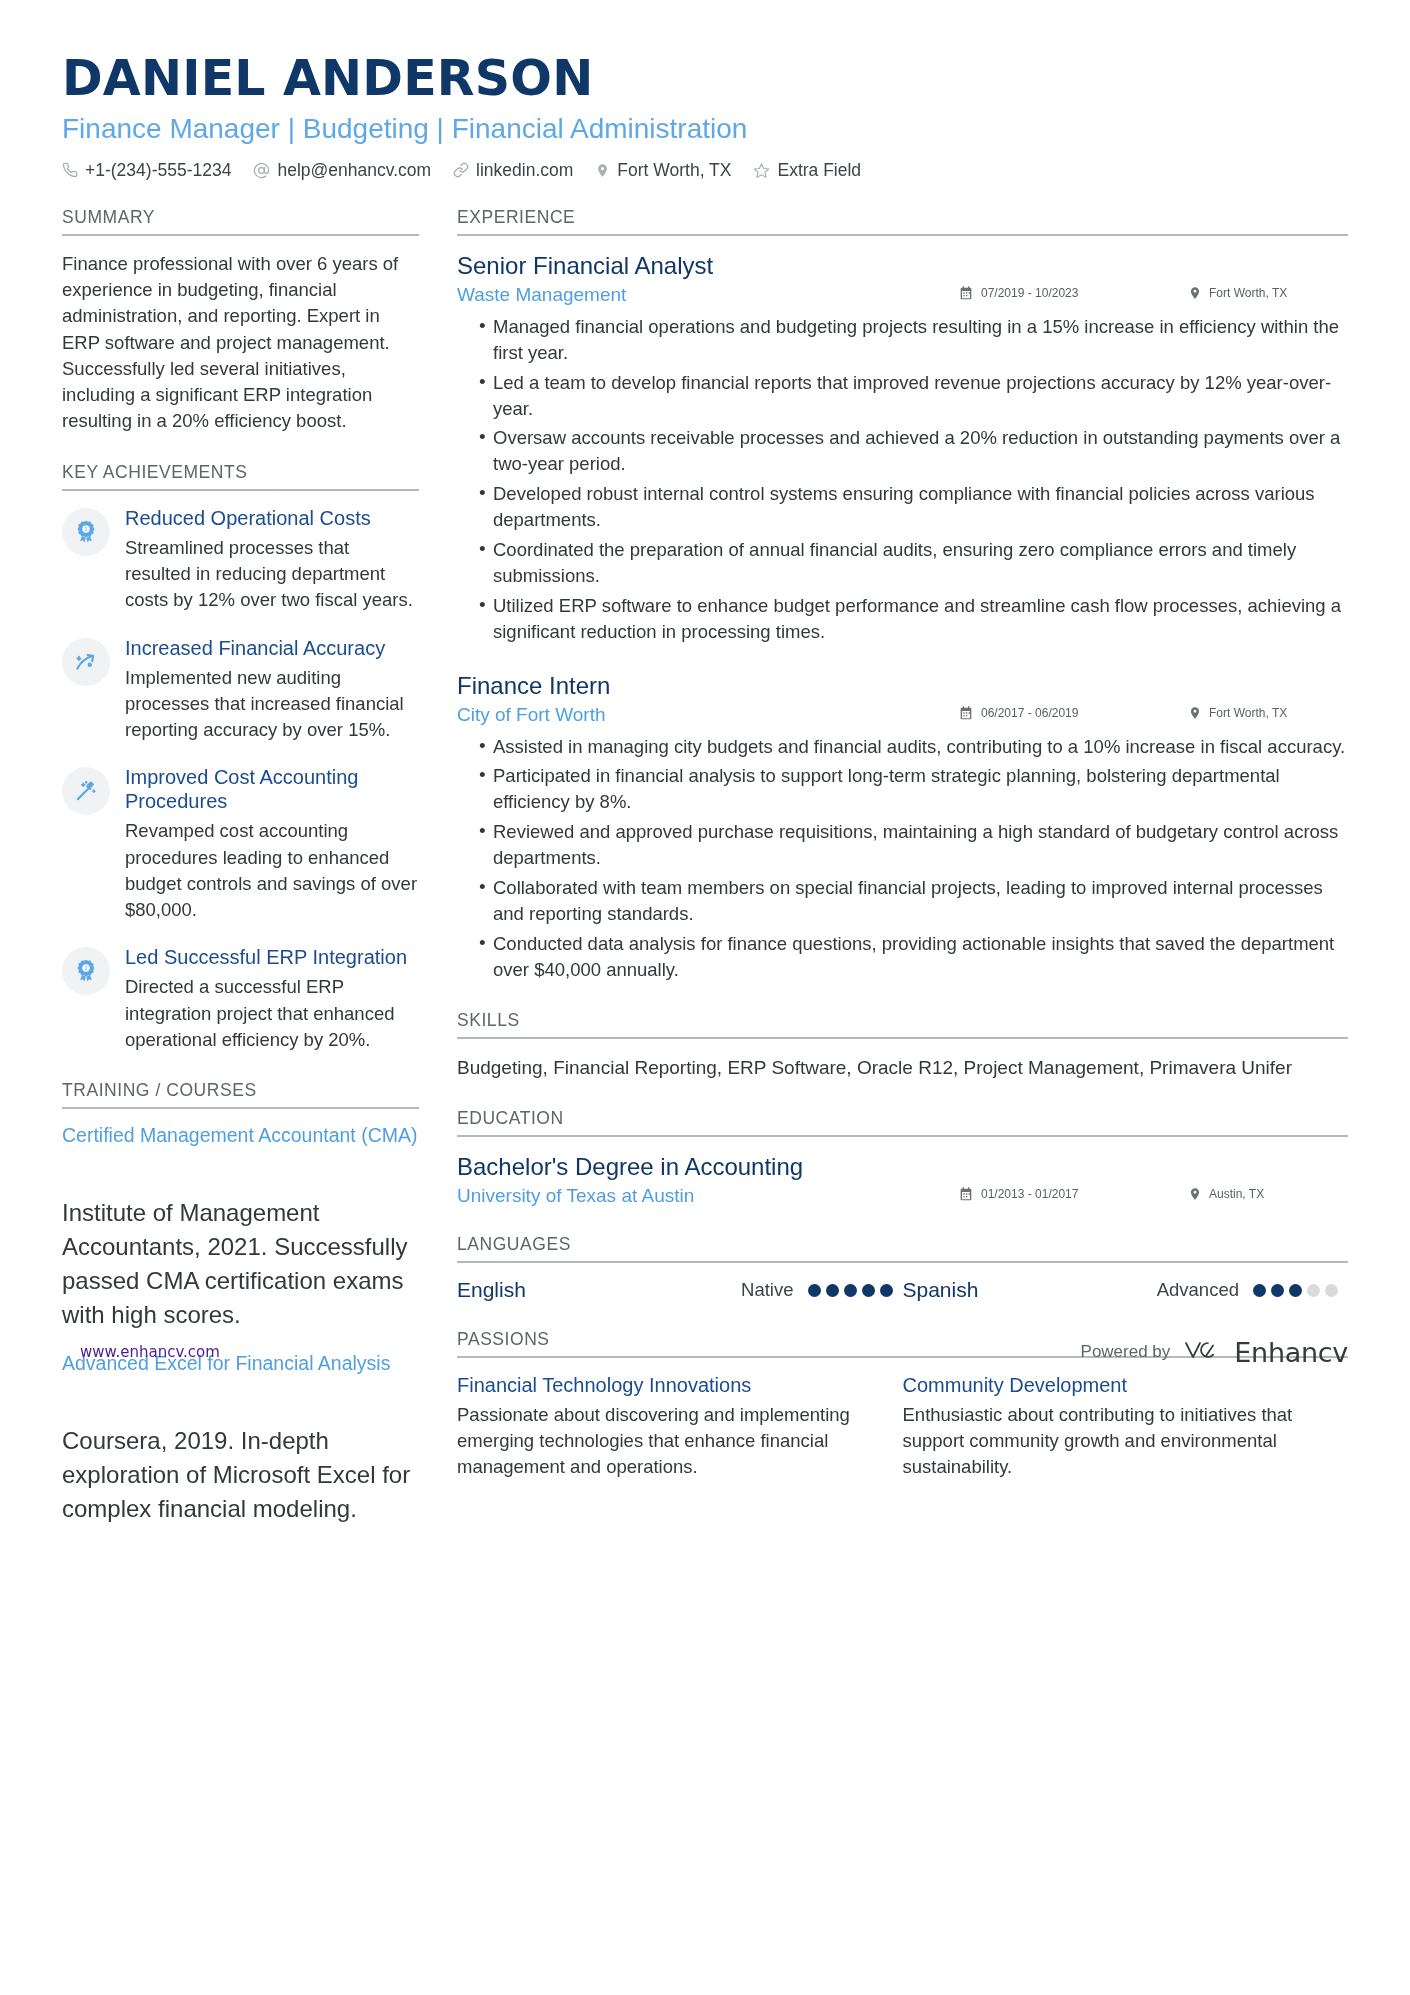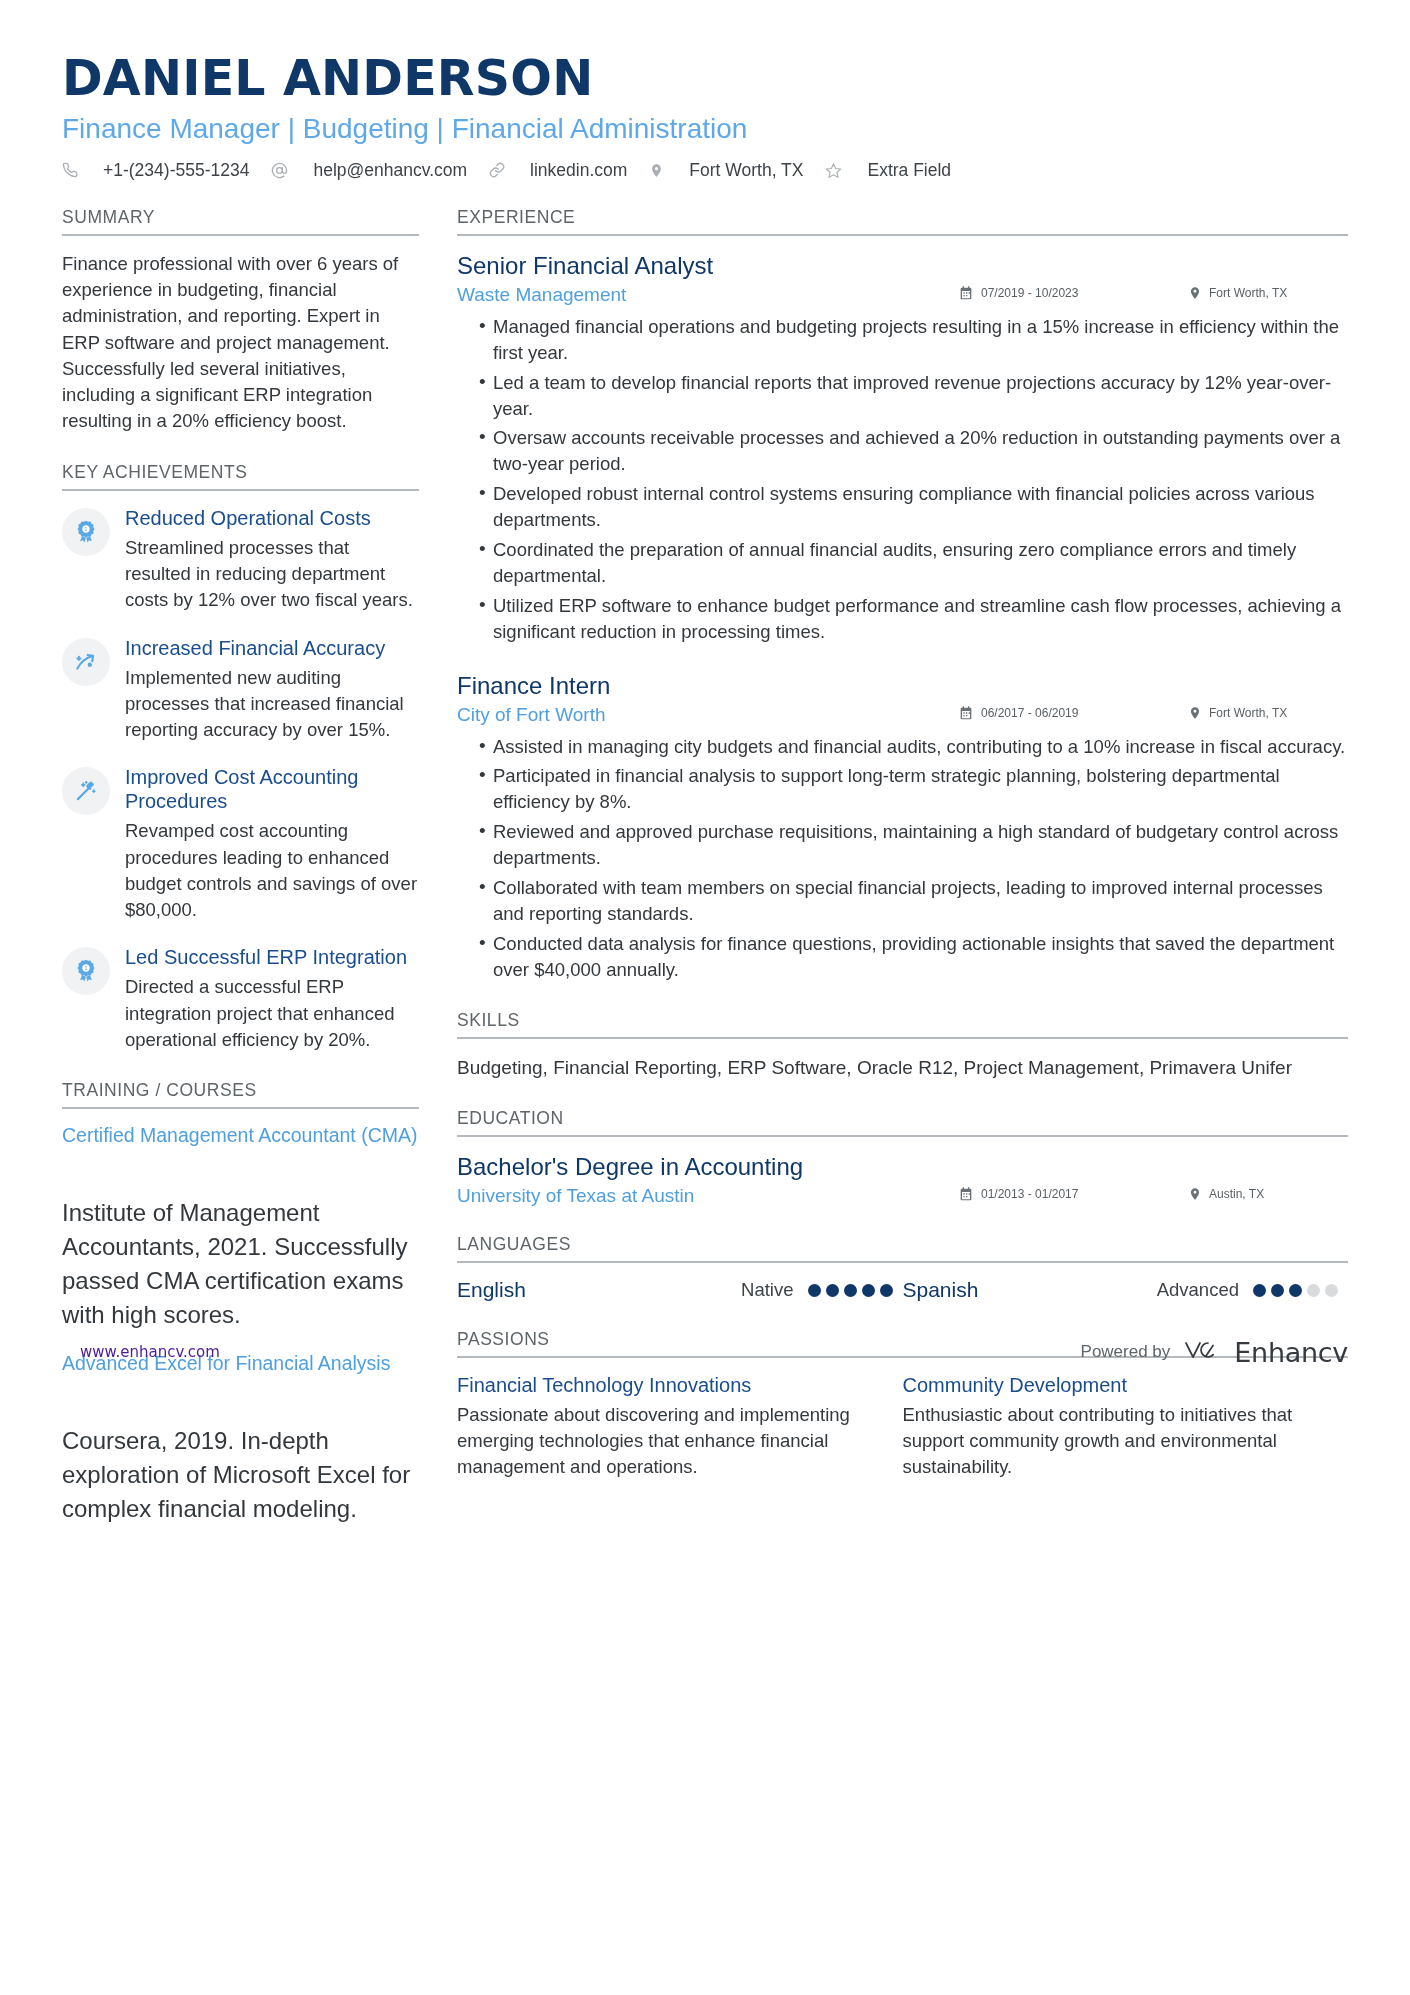--- a/index.html
+++ b/index.html
@@ -15,21 +15,21 @@
   
   .name {
     font-family:"DejaVu Sans", sans-serif;
     font-size:49px; font-weight:700; letter-spacing:.2px;
     color:#0f3768; line-height:1.12; margin:0 0 4px 0;
   }
   .headline {
     font-size:28px; font-weight:400; color:#5fa8e8; line-height:1.25; margin:0 0 14px 0;
   }
   .contact-row { display:flex; flex-wrap:wrap; align-items:center; gap:0; font-size:17.5px; color:#3d4348; }
-  .contact-item { display:flex; align-items:center; margin-right:22px; white-space:nowrap;gap:18px; }
+  .contact-item { display:flex; align-items:center; margin-right:22px; white-space:nowrap; }
   .contact-item .ci-icon { color:#a9afb4; margin-right:7px; display:inline-flex; align-items:center; }
   .contact-item .ci-icon svg { display:block; }
 
   
   .columns { display:flex; margin-top:26px; }
   .col-left { width:395px; flex:0 0 395px; padding-right:38px; box-sizing:border-box; }
   .col-right { flex:1 1 auto; }
 
   .sec-title {
     font-size:17.5px; letter-spacing:.55px; color:#5e6569; text-transform:uppercase;
@@ -287,21 +287,21 @@
                   </svg>
               </span>
               <span>Fort Worth, TX</span>
             </div>
           </div>
           <ul class="bullets">
             <li>Managed financial operations and budgeting projects resulting in a 15% increase in efficiency within the first year.</li>
             <li>Led a team to develop financial reports that improved revenue projections accuracy by 12% year-over-year.</li>
             <li>Oversaw accounts receivable processes and achieved a 20% reduction in outstanding payments over a two-year period.</li>
             <li>Developed robust internal control systems ensuring compliance with financial policies across various departments.</li>
-            <li>Coordinated the preparation of annual financial audits, ensuring zero compliance errors and timely departmental.</li>
+            <li>Coordinated the preparation of annual financial audits, ensuring zero compliance errors and timely submissions.</li>
             <li>Utilized ERP software to enhance budget performance and streamline cash flow processes, achieving a significant reduction in processing times.</li>
           </ul>
         </div>
 
         <div class="job">
           <div class="job-title">Finance Intern</div>
           <div class="job-meta">
             <div class="job-company">City of Fort Worth</div>
             <div class="meta-chip meta-date">
               <span class="mc-icon">

